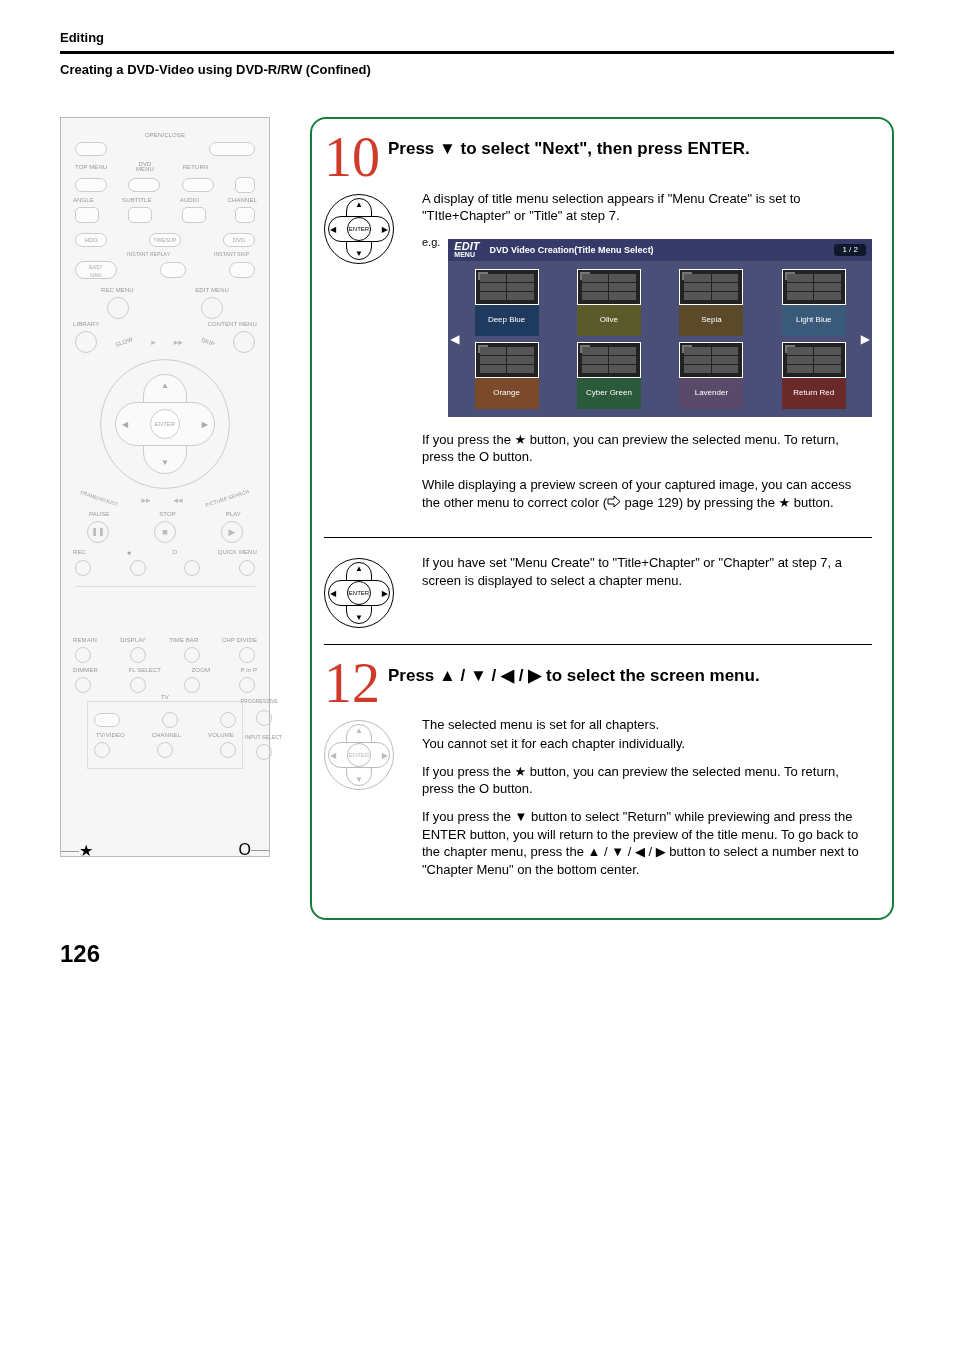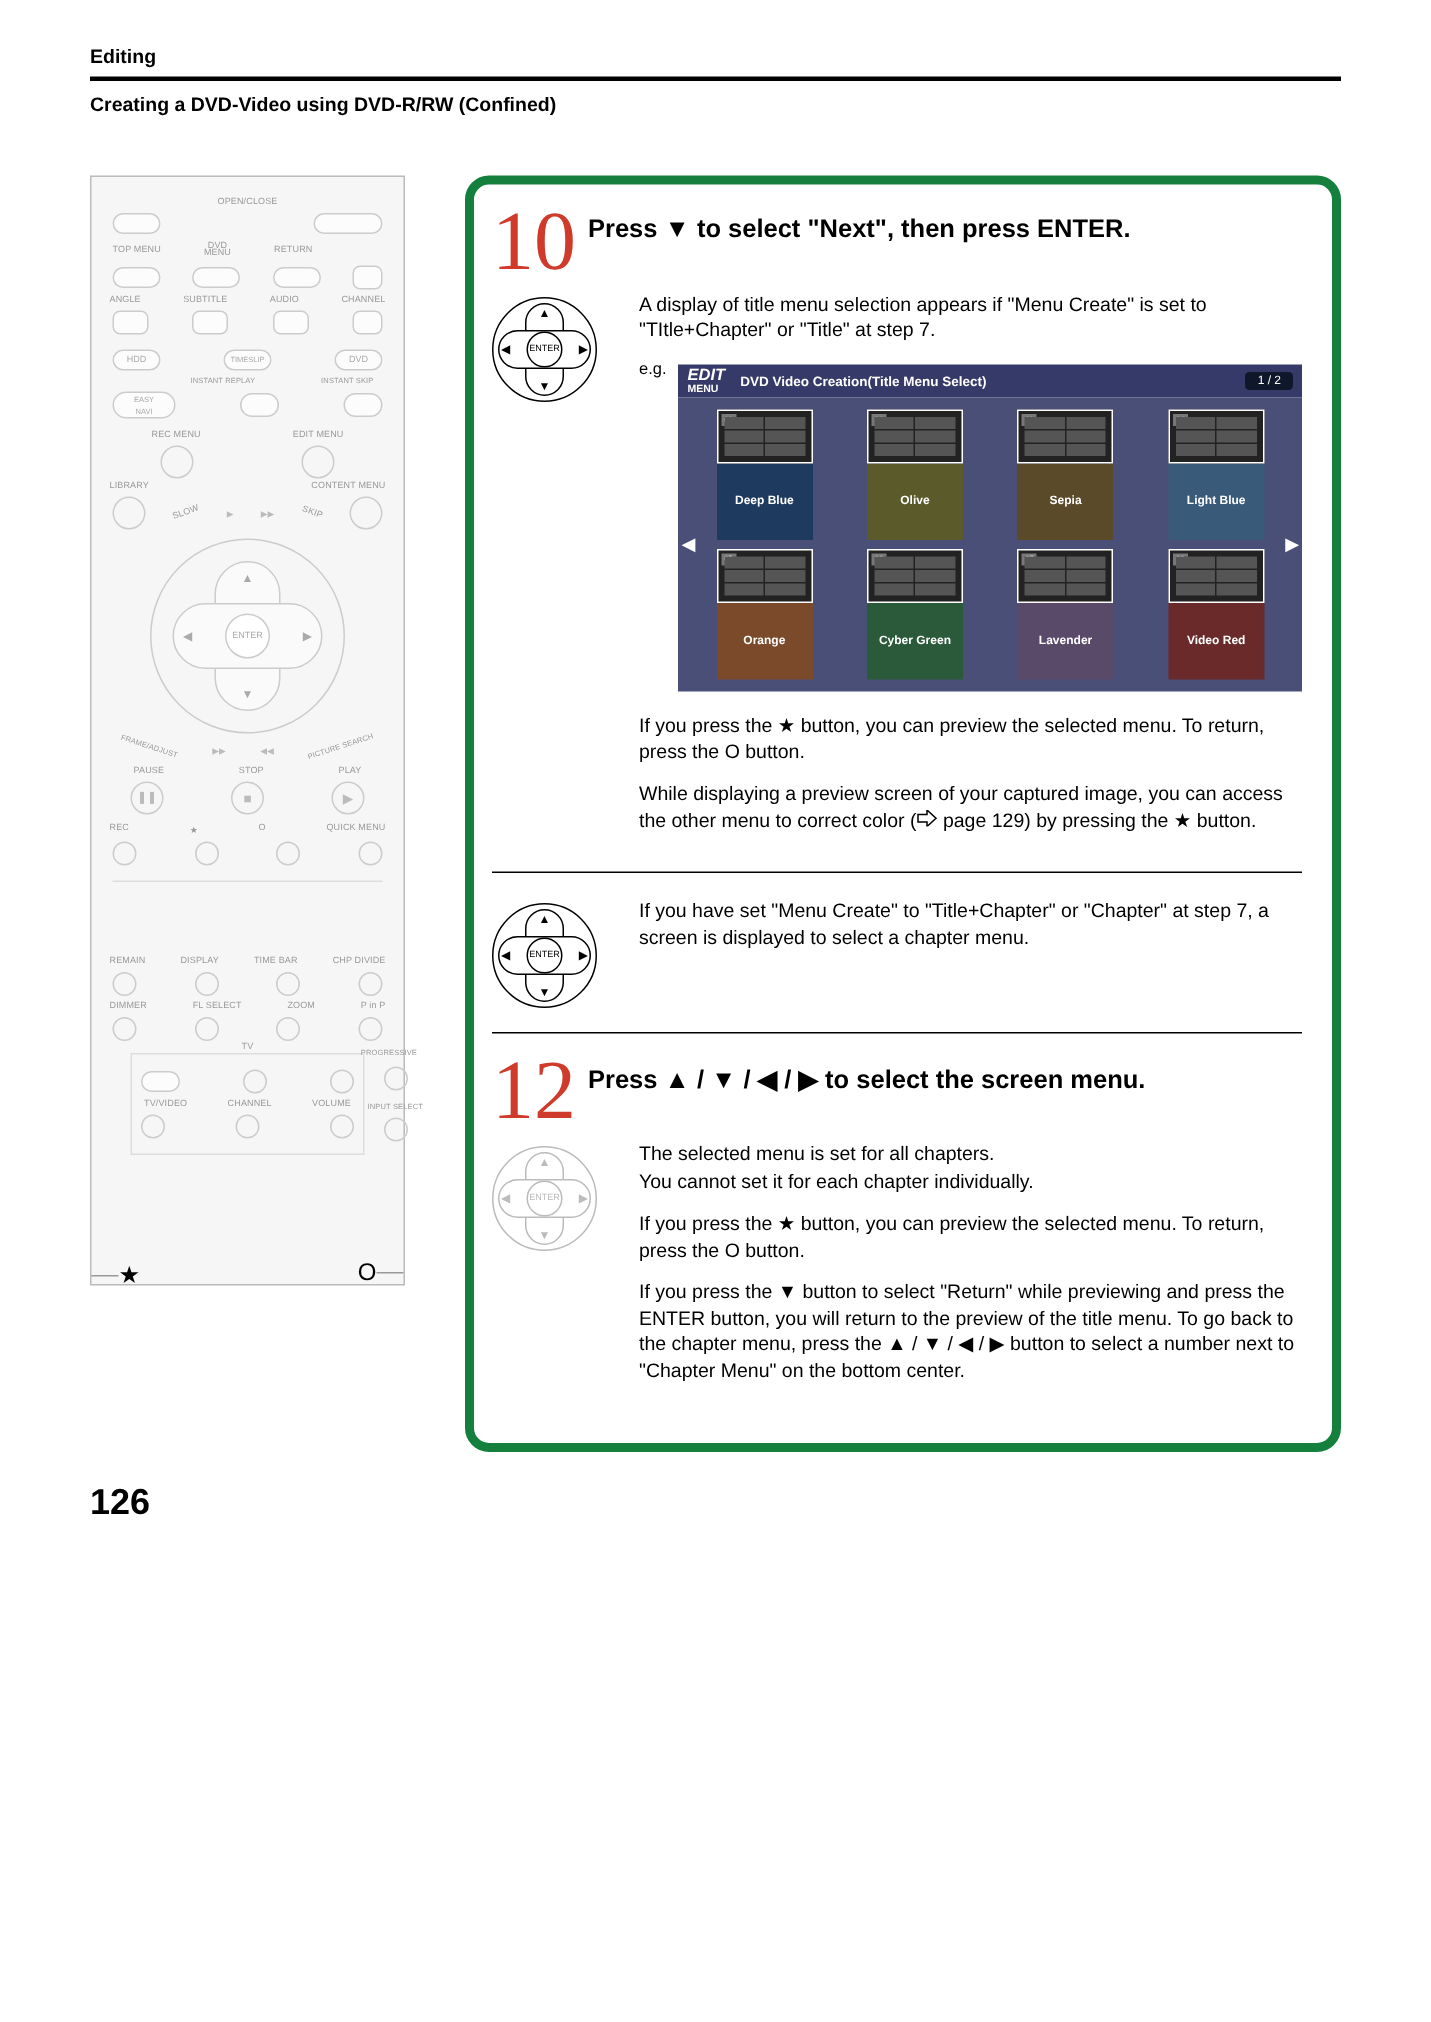--- a/index.html
+++ b/index.html
@@ -3,21 +3,21 @@
 <meta charset="utf-8">
 <style>
   * { box-sizing: border-box; margin: 0; padding: 0; }
   body { font-family: Arial, Helvetica, sans-serif; background: #fff; width: 954px; margin: 0 auto; color: #000; }
   .page { padding: 30px 60px 30px 60px; }
   .hdr { font-size: 13px; font-weight: bold; margin-bottom: 6px; }
   .rule { height: 3px; background: #000; margin-bottom: 8px; }
   .sub { font-size: 13px; font-weight: bold; margin-bottom: 40px; }
   .cols { display: flex; gap: 40px; }
   .leftcol { width: 210px; flex-shrink: 0; }
-  .rightcol { flex: 1; border: 6px solid #15803d; border-radius: 16px; padding: 12px 20px 30px 12px; }
+  .rightcol { flex: 1; border: 2px solid #15803d; border-radius: 16px; padding: 12px 20px 30px 12px; }
   .remote { position: relative; border: 1px solid #bbb; background: #f6f6f6; height: 740px; padding: 14px 10px; }
   .lbl { font-size: 6px; color: #999; text-align: center; letter-spacing: 0.1px; }
   .btn { display: inline-block; border: 1px solid #ccc; border-radius: 10px; height: 14px; background: #fcfcfc; }
   .oval { width: 32px; height: 14px; border-radius: 7px; }
   .wide { width: 46px; }
   .circ { width: 16px; height: 16px; border-radius: 50%; border: 1px solid #ccc; display: inline-block; }
   .circ.big { width: 22px; height: 22px; }
   .row { display: flex; justify-content: space-between; align-items: center; margin-top: 4px; padding: 0 4px; }
   .row.lblrow { margin-top: 6px; }
   .row4 { display: flex; justify-content: space-between; padding: 0 2px; }
@@ -48,21 +48,21 @@
 
   .thumbpanel { margin: 4px 0 14px 40px; }
   .thumbhdr { display:flex; align-items:center; background:#353a68; color:#fff; font-size:9px; padding:3px 6px; }
   .thumbhdr .edit { font-weight:bold; font-style:italic; font-size:11px; margin-right:6px; }
   .thumbhdr .pager { margin-left:auto; background:#0f172a; border-radius:3px; padding:1px 8px; font-size:8px; }
   .thumbgrid { background:#4a4f78; padding:8px 14px; position:relative; }
   .thumbgridinner { display:grid; grid-template-columns: repeat(4, 1fr); gap:6px 14px; }
   .thumbcell { display:flex; flex-direction:column; align-items:center; }
   .thumb { width:64px; height:36px; border:1px solid #fff; background:#222; position:relative; overflow:hidden; }
   .thumb::before { content:""; position:absolute; left:3px; top:3px; right:3px; bottom:3px; border:0px solid #888; }
-  .thumblabel { text-align:center; font-size:8px; color:#fff; font-weight:bold; padding:20px 0; width:64px; }
+  .thumblabel { text-align:center; font-size:8px; color:#fff; font-weight:normal; padding:10px 0; width:64px; }
   .tl1 .thumblabel{background:#1e3a5f;} .tl2 .thumblabel{background:#5a5a2a;} .tl3 .thumblabel{background:#5a4a2a;} .tl4 .thumblabel{background:#3a5a7a;}
   .tl5 .thumblabel{background:#7a4a2a;} .tl6 .thumblabel{background:#2a5a3a;} .tl7 .thumblabel{background:#5a4a6a;} .tl8 .thumblabel{background:#6a2a2a;}
   .navarr { position:absolute; top:50%; transform:translateY(-50%); color:#fff; font-size:12px; }
   .navL{left:2px;} .navR{right:2px;}
   .hr { border:0; border-top:1px solid #000; margin: 16px 0; }
   .pagenum { font-size: 24px; font-weight: bold; margin-top: 20px; }
   
   .dpad-sm { width:70px; height:70px; position:relative; margin-top:4px; }
   .dpad-sm .o{position:absolute; inset:0; border:1.5px solid #000; border-radius:50%;}
   .dpad-sm .cv{position:absolute; left:50%; top:50%; width:26px; height:62px; transform:translate(-50%,-50%); border:1.5px solid #000; border-radius:13px; background:#fff;}
@@ -392,21 +392,21 @@
                         <span class="tag">08</span>
                         <div class="bars">
                           <span></span>
                           <span></span>
                           <span></span>
                           <span></span>
                           <span></span>
                           <span></span>
                         </div>
                       </div>
-                      <div class="thumblabel">Video Red</div>
+                      <div class="thumblabel">Return Red</div>
                     </div>
                 </div>
               </div>
             </div>
           </div>
           <p><span>If you press the </span><span class="starglyph">★</span><span> button, you can preview the selected menu. To return, press the O button.</span></p>
           <p><span>While displaying a preview screen of your captured image, you can access the other menu to correct color (</span><svg class="arrowglyph" width="14" height="11" viewBox="0 0 14 11">
                 <path d="M1 3 h6 v-3 l6 5.5 l-6 5.5 v-3 h-6 z" fill="none" stroke="#000" stroke-width="1"></path>
               </svg><span> page 129) by pressing the </span><span class="starglyph">★</span><span> button.</span></p>
         </div>

